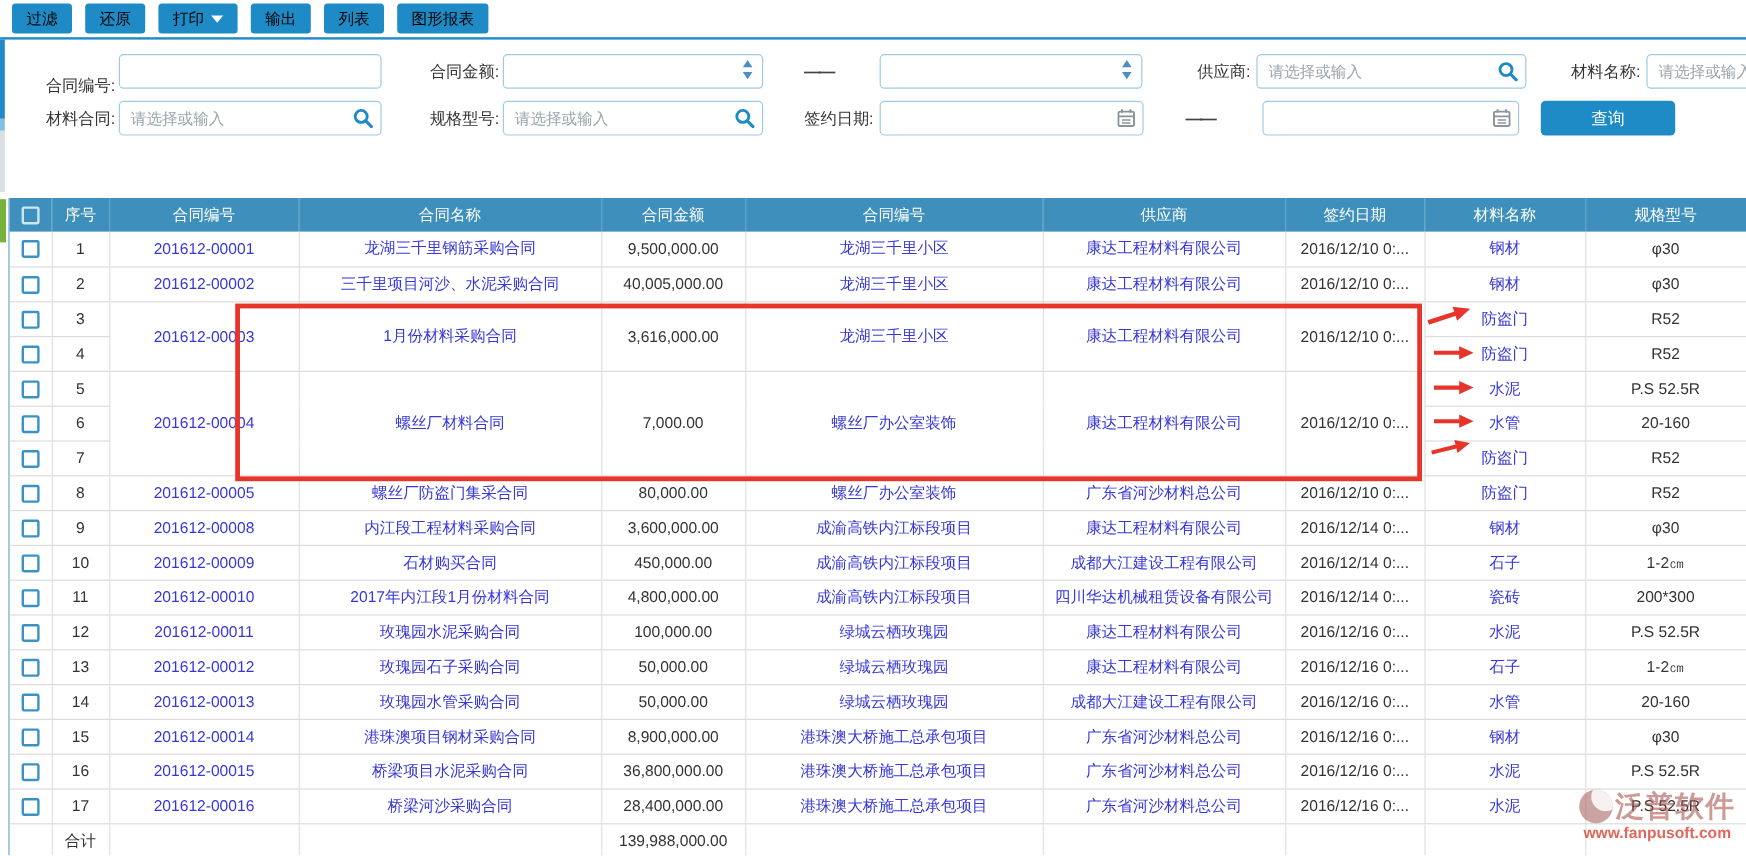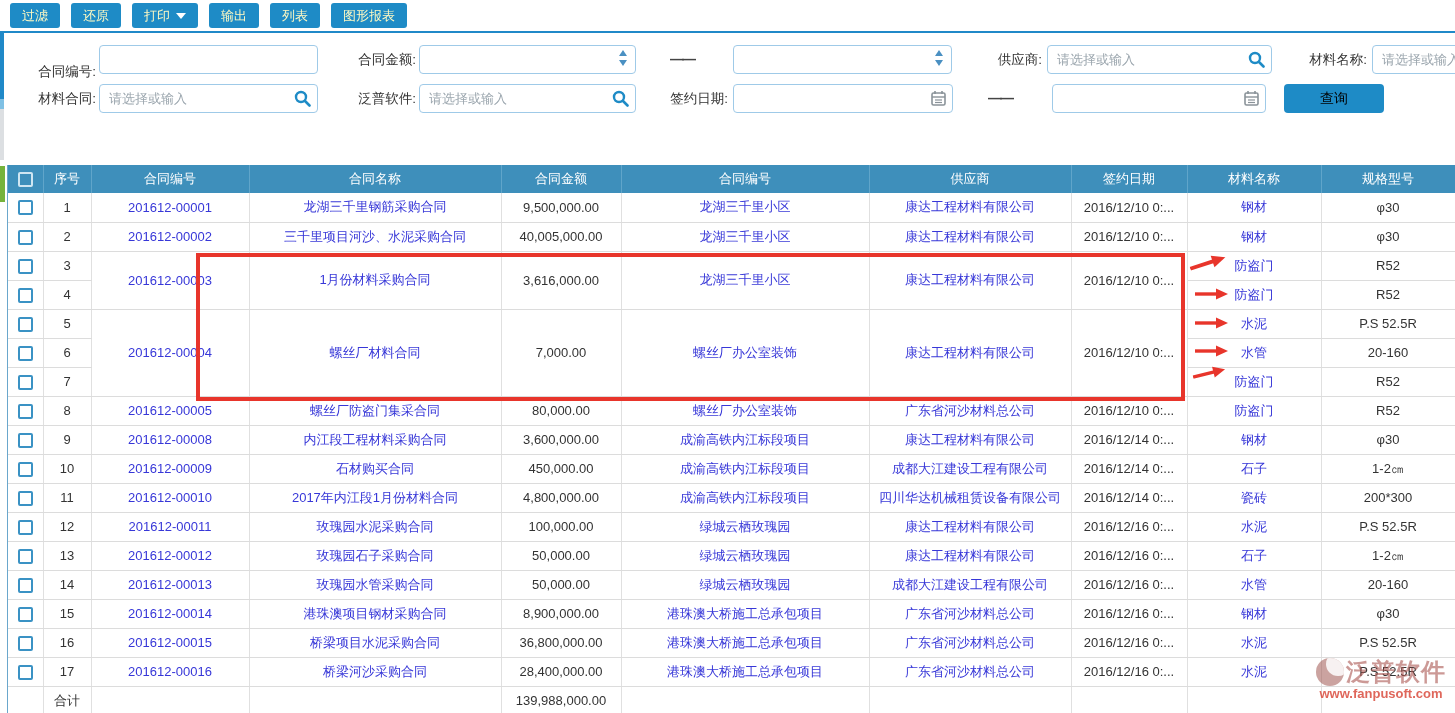--- a/index.html
+++ b/index.html
@@ -1,21 +1,21 @@
 <!DOCTYPE html>
 <html><head>
 <meta charset="utf-8">
 <style>
   * { margin:0; padding:0; box-sizing:border-box; }
   body { font-family:"Liberation Sans","DejaVu Sans",sans-serif; background:#fff; }
   .page { position:relative; width:1455px; height:713px; overflow:hidden; background:#fff; }
 
   
   .toolbar { position:absolute; left:0; top:0; width:100%; height:31px; background:#fff; display:flex; align-items:flex-start; padding:3px 0 0 10px; gap:11px; }
-  .btn { height:25px; background:#1e8bc6; color:#fef9c3; border:none; border-radius:3px; font-size:13px; padding:0 12px; display:inline-flex; align-items:center; gap:6px; cursor:pointer; font-family:inherit; }
+  .btn { height:25px; background:#1e8bc6; color:#000000; border:none; border-radius:3px; font-size:13px; padding:0 12px; display:inline-flex; align-items:center; gap:6px; cursor:pointer; font-family:inherit; }
   .caret { width:0; height:0; border-left:5px solid transparent; border-right:5px solid transparent; border-top:6px solid #fff; display:inline-block; }
   .divider { position:absolute; left:0; top:31px; width:100%; height:2px; background:#2089c8; }
 
   
   .strip { position:absolute; left:0; }
   .strip.blue1 { top:33px; width:4px; height:66px; background:#2089c8; }
   .strip.blue2 { top:99px; width:4px; height:10px; background:#7fc0e4; }
   .strip.gray1 { top:109px; width:4px; height:51px; background:#dcdfe2; }
   .strip.green1 { top:166px; width:5px; height:36px; background:#76b33c; }
 
@@ -23,21 +23,21 @@
   .f-label { position:absolute; font-size:13.5px; color:#333; text-align:right; line-height:29px; }
   .f-input-wrap { position:absolute; height:29px; }
   .f-input { width:100%; height:29px; border:1px solid #9fcae8; border-radius:4px; font-size:13px; color:#333; padding:0 28px 0 9px; outline:none; font-family:inherit; }
   .f-input.plain { padding-right:9px; }
   .f-input::placeholder { color:#9aa5ad; }
   .spinner { position:absolute; right:9px; top:5px; display:flex; flex-direction:column; gap:4px; }
   .spin-up { width:0; height:0; border-left:4px solid transparent; border-right:4px solid transparent; border-bottom:6px solid #4a90c2; }
   .spin-dn { width:0; height:0; border-left:4px solid transparent; border-right:4px solid transparent; border-top:6px solid #4a90c2; }
   .icon-right { position:absolute; right:7px; top:6px; }
   .dash { position:absolute; font-size:14px; color:#444; font-weight:bold; letter-spacing:-2px; line-height:29px; }
-  .query-btn { position:absolute; left:1284px; top:84px; width:100px; height:29px; background:#1e8bc6; color:#000000; border:none; border-radius:4px; font-size:14px; cursor:pointer; font-family:inherit; }
+  .query-btn { position:absolute; left:1284px; top:84px; width:112px; height:29px; background:#1e8bc6; color:#ffffff; border:none; border-radius:4px; font-size:14px; cursor:pointer; font-family:inherit; }
 
   
   .page-title { position:absolute; top:131px; left:0; right:0; text-align:center; padding-left:232px; font-size:20px; font-weight:bold; color:#333; }
 
   
   .tbl-wrap { position:absolute; left:7px; top:165px; width:1448px; border-left:1px solid #6aa7cc; }
   table { border-collapse:collapse; table-layout:fixed; width:1447px; }
   thead th { background:#3e8fbb; color:#fff; font-size:13px; font-weight:400; height:28px; border-right:1px solid #60a5ca; text-align:center; }
   tbody td { background:#fff; font-size:13px; color:#333; height:29px; text-align:center; border-right:1px solid #e0e0e0; border-bottom:1px solid #dcdcdc; overflow:hidden; white-space:nowrap; text-overflow:ellipsis; padding:0 3px; }
   td a { color:#3737d8; text-decoration:none; cursor:pointer; }
@@ -131,21 +131,21 @@
   <div class="f-input-wrap" style="left:99px;top:84px;width:219px;">
     <input class="f-input" placeholder="请选择或输入" style="">
     <span class="icon-right">
       <svg width="17" height="17" viewBox="0 0 17 17">
           <circle cx="7" cy="7" r="5" fill="none" stroke="#1e8bc6" stroke-width="2.4"></circle>
           <line x1="11" y1="11" x2="15.5" y2="15.5" stroke="#1e8bc6" stroke-width="2.6" stroke-linecap="round"></line>
         </svg>
     </span>
   </div>
 
-  <div class="f-label" style="left:343px;top:84px;width:73px;">泛普软件:</div>
+  <div class="f-label" style="left:343px;top:84px;width:73px;">规格型号:</div>
   <div class="f-input-wrap" style="left:419px;top:84px;width:217px;">
     <input class="f-input" placeholder="请选择或输入" style="">
     <span class="icon-right">
       <svg width="17" height="17" viewBox="0 0 17 17">
           <circle cx="7" cy="7" r="5" fill="none" stroke="#1e8bc6" stroke-width="2.4"></circle>
           <line x1="11" y1="11" x2="15.5" y2="15.5" stroke="#1e8bc6" stroke-width="2.6" stroke-linecap="round"></line>
         </svg>
     </span>
   </div>
 

